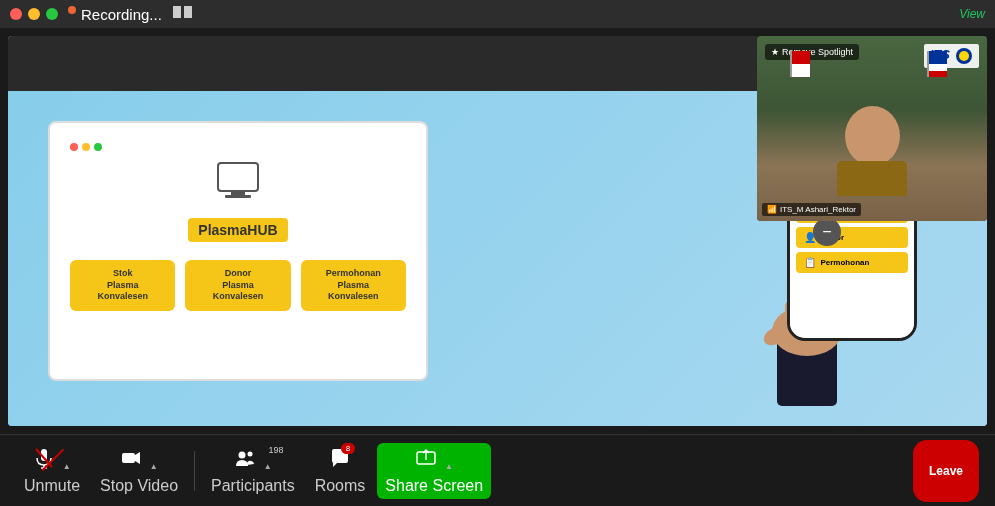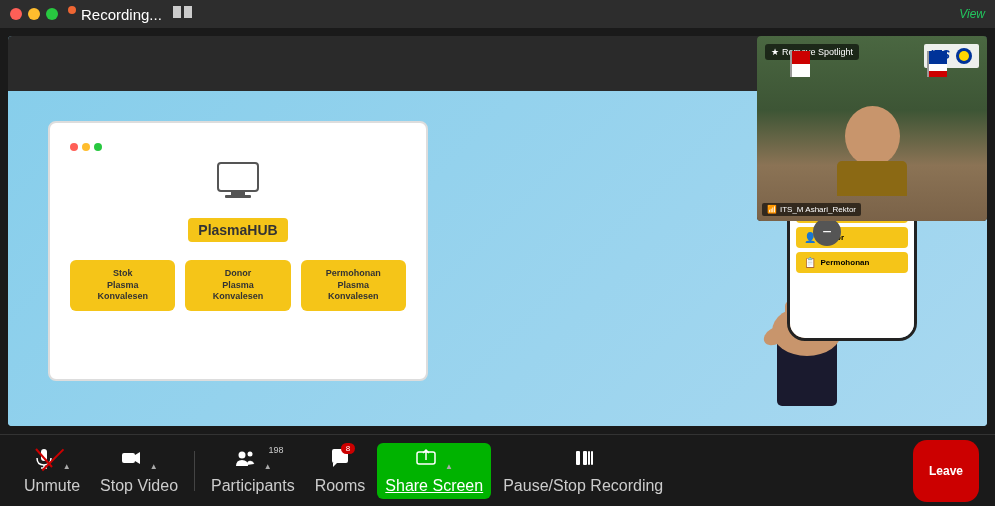--- a/index.html
+++ b/index.html
@@ -250,21 +250,21 @@
     }
     .toolbar-btn .btn-label {
       font-size: 16px;
       color: #ccc;
       white-space: nowrap;
     }
     .toolbar-btn.active-share {
       background: #00b300;
       border-radius: 6px;
     }
-    .toolbar-btn.active-share .btn-label { color: #fff; text-decoration: underline; }
+    .toolbar-btn.active-share .btn-label { color: #fff; }
 
     .leave-btn {
       background: #cc0000;
       color: #fff;
       border: none;
       border-radius: 14px;
       padding: 24px 16px;
       font-size: 12px;
       font-weight: bold;
       cursor: pointer;
@@ -518,30 +518,19 @@
       <div class="btn-icon">
         <svg width="22" height="22" viewBox="0 0 22 22">
           <rect x="2" y="5" width="18" height="12" rx="2" fill="none" stroke="#fff" stroke-width="1.5"></rect>
           <path d="M11 3 L11 13 M8 6 L11 3 L14 6" fill="none" stroke="#fff" stroke-width="1.5"></path>
         </svg>
         <span class="caret-up">▲</span>
       </div>
       <span class="btn-label">Share Screen</span>
     </div>
 
-    <div class="toolbar-btn">
-      <div class="btn-icon">
-        <svg width="22" height="22" viewBox="0 0 22 22">
-          <rect x="4" y="4" width="4" height="14" rx="1" fill="#fff"></rect>
-          <rect x="11" y="4" width="4" height="14" rx="1" fill="#fff"></rect>
-          <rect x="16" y="4" width="2" height="14" rx="1" fill="#fff"></rect>
-          <rect x="19" y="4" width="2" height="14" rx="1" fill="#fff"></rect>
-        </svg>
-      </div>
-      <span class="btn-label">Pause/Stop Recording</span>
-    </div>
 
 
 
   </div>
 
   <button class="leave-btn">Leave</button>
 </div>
 
 </body></html>

